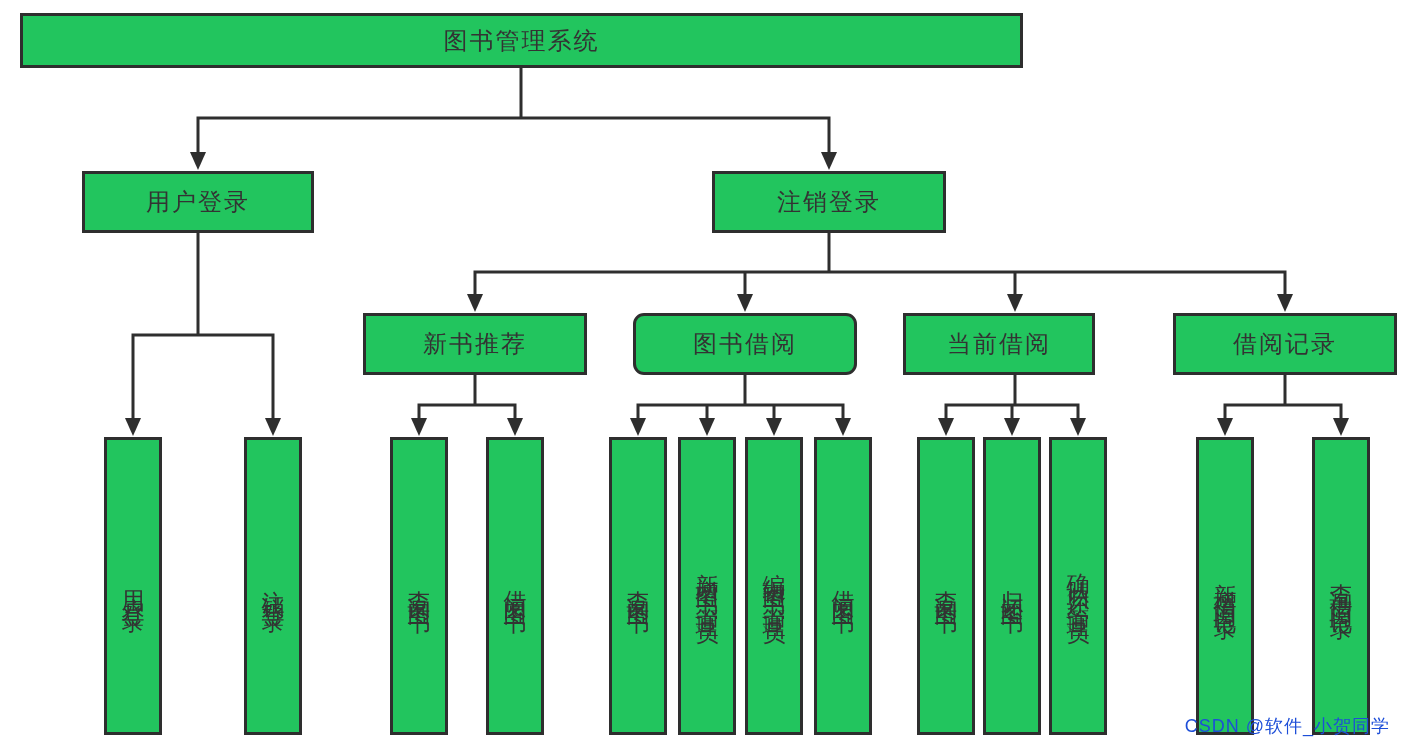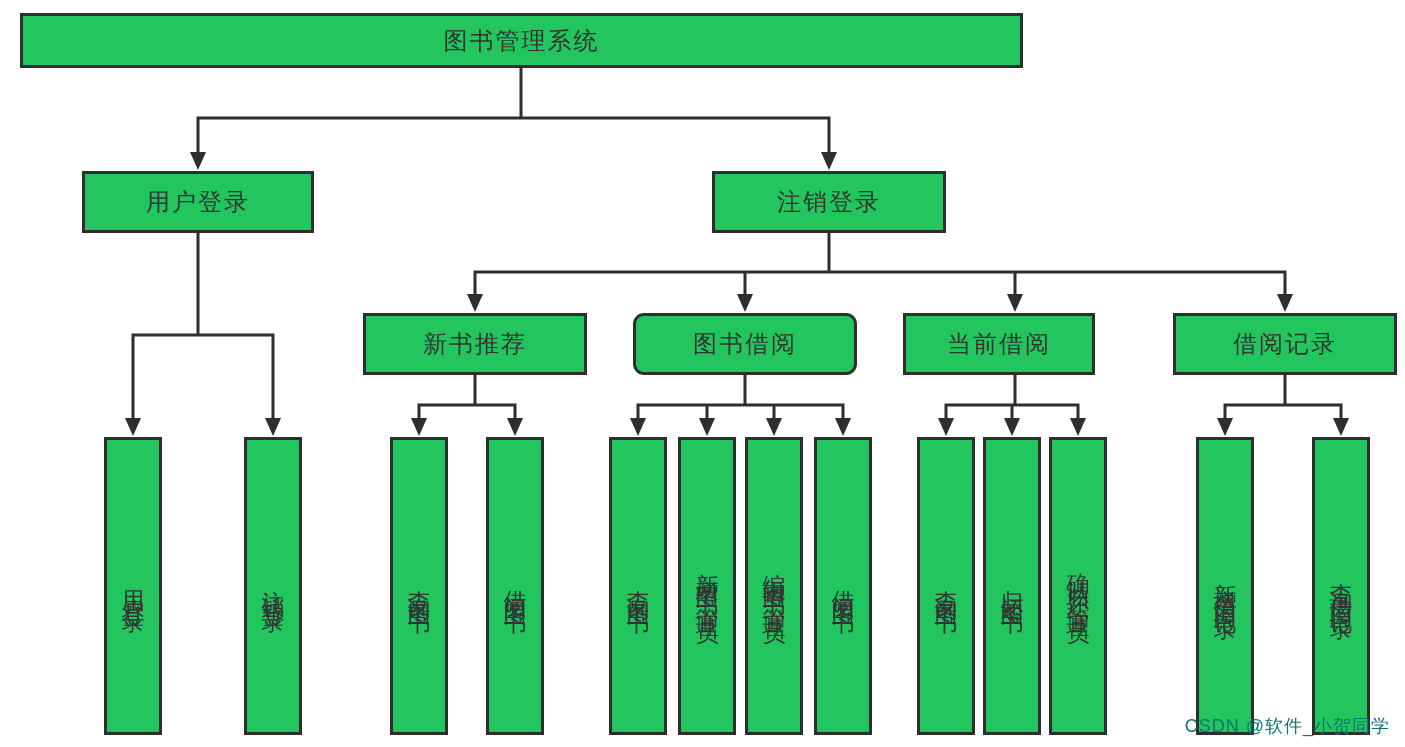--- a/index.html
+++ b/index.html
@@ -34,21 +34,21 @@
   #b2{left:678px;}
   #b3{left:745px;}
   #b4{left:814px;}
   #c1{left:917px;}
   #c2{left:983px;}
   #c3{left:1049px;}
   #r1{left:1196px;}
   #r2{left:1312px;}
   #watermark{
     position:absolute;right:15px;top:714px;z-index:5;
-    font-size:18px;letter-spacing:1px;color:#0f766e;white-space:nowrap;
+    font-size:18px;letter-spacing:1px;color:#1d4ed8;white-space:nowrap;
   }
 </style>
 </head>
 <body>
 
 <svg id="connector-layer" viewBox="0 0 1405 747" xmlns="http://www.w3.org/2000/svg">
   <g stroke="#2e2e2e" stroke-width="3" fill="none" stroke-linecap="square">
     <path d="M521,68 V118 M198,118 H829 M198,118 V152 M829,118 V152"></path>
     <path d="M198,233 V335 M133,335 H273 M133,335 V418 M273,335 V418"></path>
     <path d="M829,233 V272 M475,272 H1285 M475,272 V294 M745,272 V294 M1015,272 V294 M1285,272 V294"></path>

